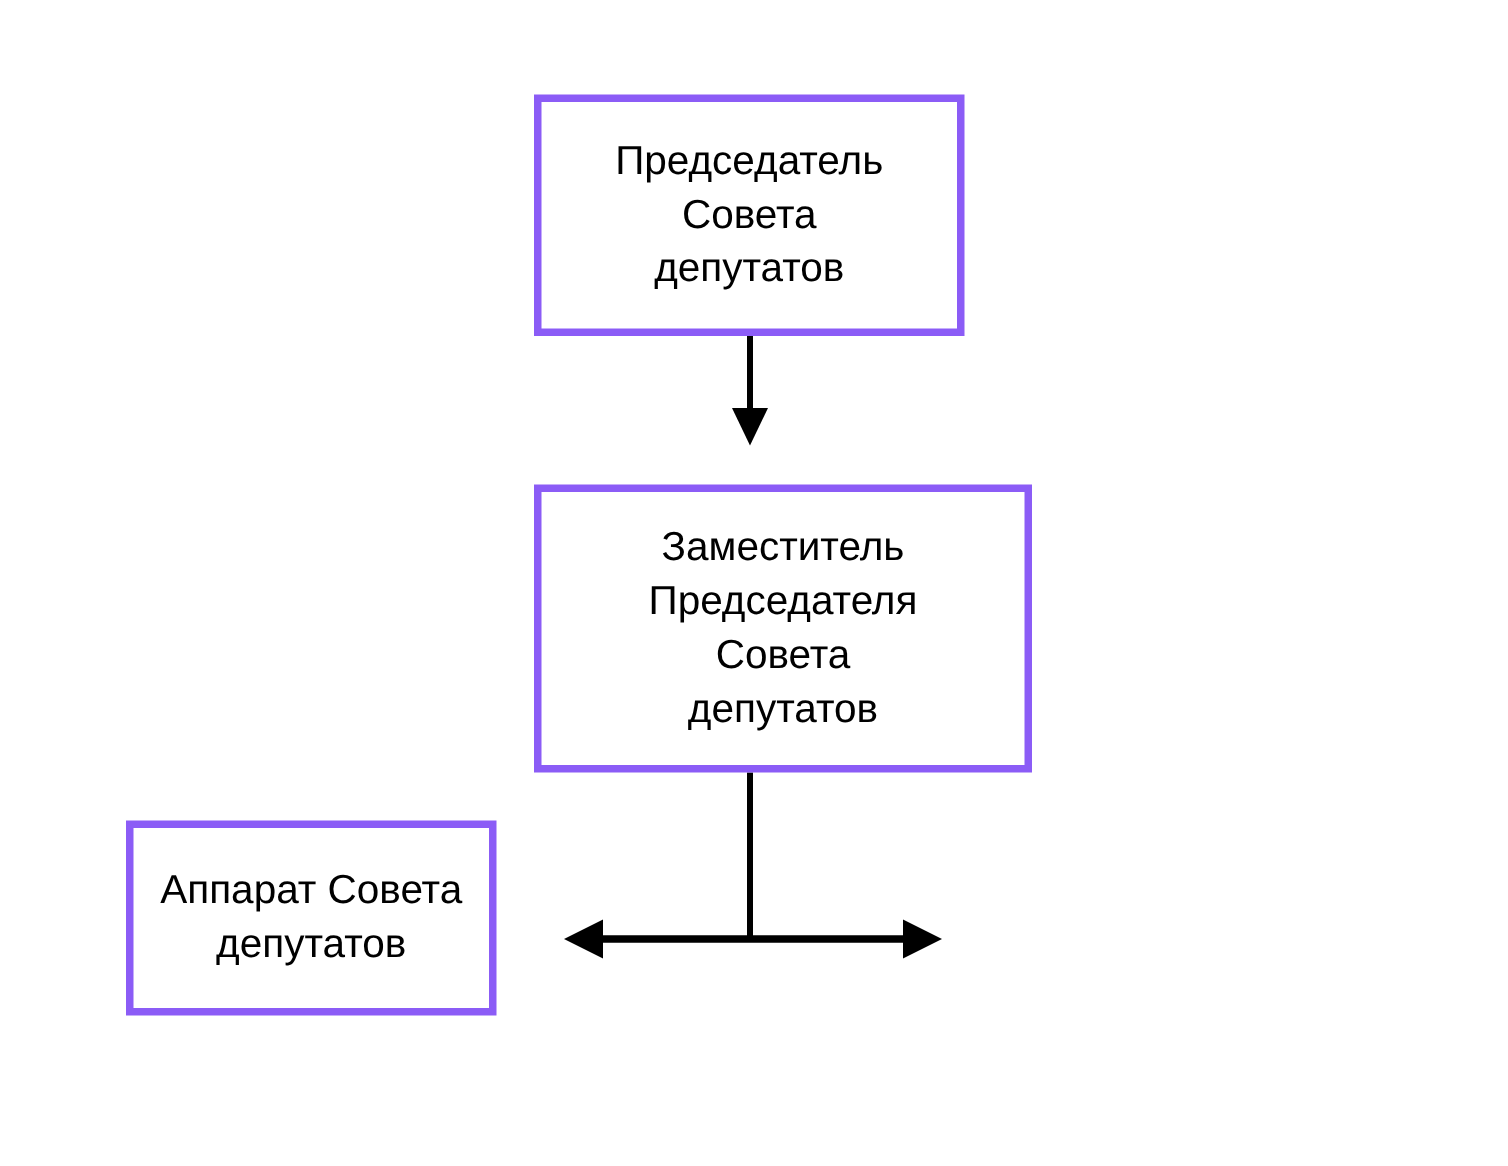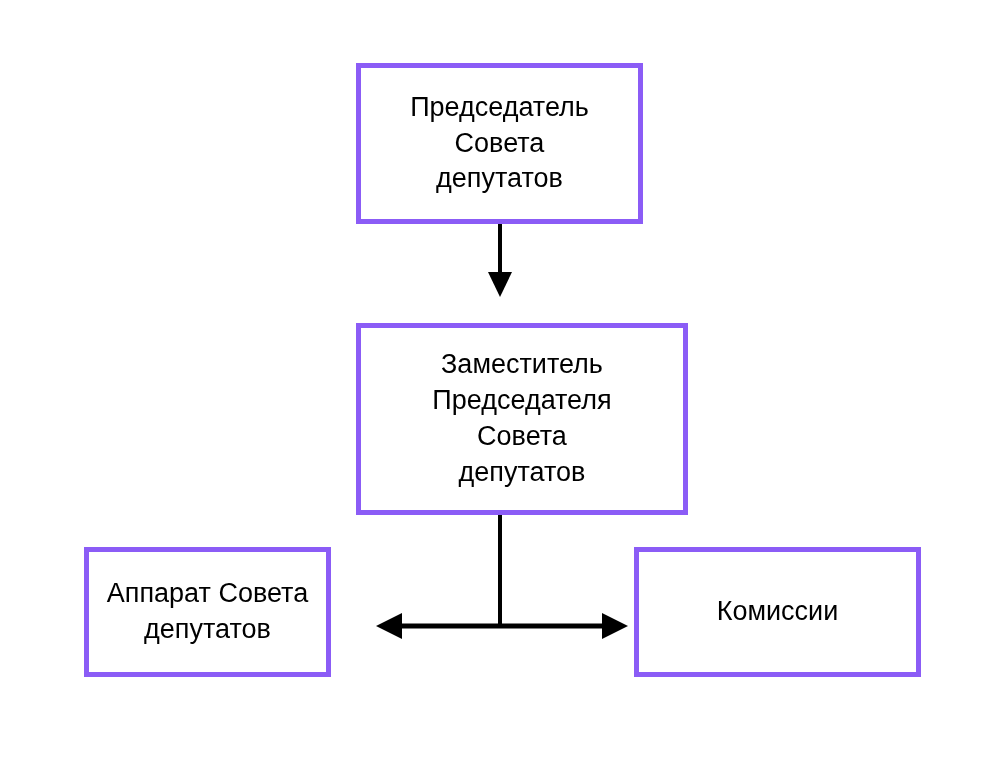--- a/index.html
+++ b/index.html
@@ -85,17 +85,14 @@
 Председателя
 Совета
 депутатов</span>
   </div>
 
   <div class="node-box" id="box-apparatus">
     <span class="node-label">Аппарат Совета
 депутатов</span>
   </div>
 
-  <div class="node-box" id="box-commissions">
-    <span class="node-label">Комиссии</span>
-  </div>
 
 </div>
 
 </body></html>

